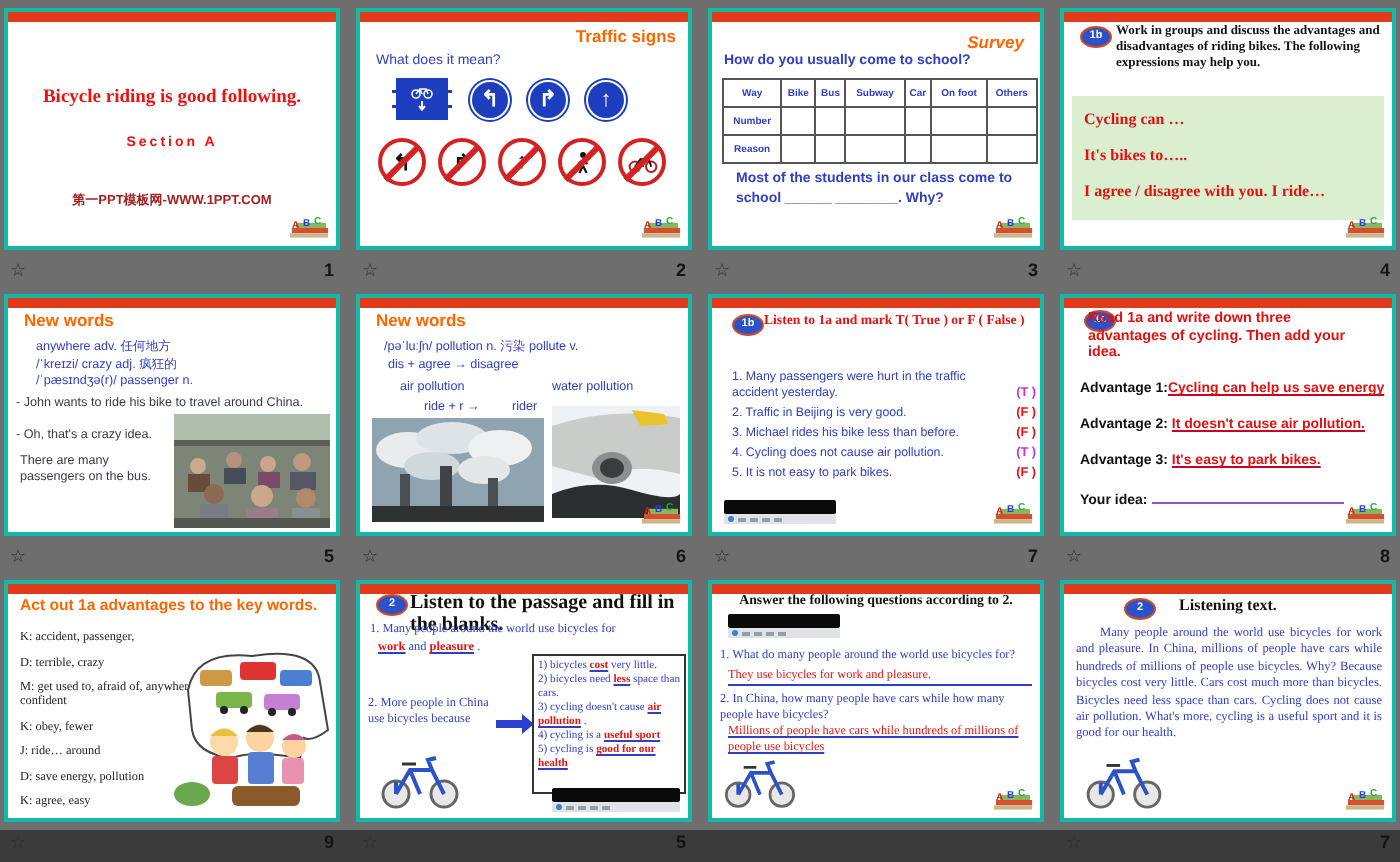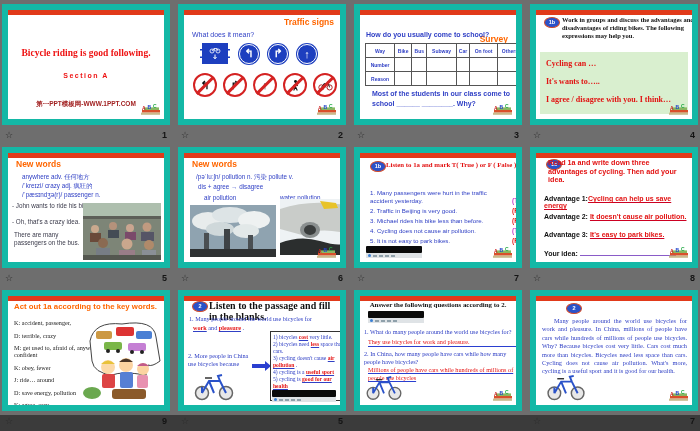--- a/index.html
+++ b/index.html
@@ -10,21 +10,21 @@
   }
   .bottombar{position:absolute;left:0;bottom:0;width:700px;height:16px;background:#3b3b3b;}
   .board{
     position:absolute;top:0;left:2px;
     display:grid;grid-template-columns:repeat(4,170px);grid-auto-rows:143px;column-gap:6px;
     padding-top:2px;
   }
   .cell{position:relative;width:170px;height:143px;}
   .thumb{
     position:absolute;top:2px;left:0;width:168px;height:121px;
-    background:#ffffff;border:6px solid #14b8a6;box-sizing:border-box;overflow:hidden;
+    background:#ffffff;border:2px solid #14b8a6;box-sizing:border-box;overflow:hidden;
   }
   .redbar{position:absolute;top:0;left:0;right:0;height:5px;background:#e13a1a;}
   .cellfoot{
     position:absolute;top:126px;left:0;width:168px;height:14px;
     display:flex;justify-content:space-between;align-items:center;padding:0 3px;box-sizing:border-box;
   }
   .star{color:#2b2b2b;font-size:9px;line-height:10px;}
   .num{color:#141414;font-size:9px;font-weight:bold;}
   .abs{position:absolute;}
   .serif{font-family:"Liberation Serif",serif;}
@@ -67,21 +67,21 @@
     width:20px;height:20px;border-radius:50%;background:#fff;border:2.5px solid #d42222;
     position:relative;display:flex;align-items:center;justify-content:center;
     font-size:11px;color:#111;font-weight:bold;box-sizing:content-box;
   }
   .psign::after{
     content:"";position:absolute;left:-2px;top:8.5px;width:24px;height:2.6px;background:#d42222;
     transform:rotate(-45deg);
   }
 
   
-  .s3-title{top:24px;right:8px;color:#ff6600;font-weight:bold;font-size:8.5px;}
+  .s3-title{top:10px;right:8px;color:#ff6600;font-weight:bold;font-size:8.5px;font-style:italic;}
   .s3-q{top:21px;left:6px;color:#2f3fc5;font-size:7px;font-weight:bold;}
   .s3-table{top:33px;left:5px;width:158px;border-collapse:collapse;color:#2f3fc5;font-size:5px;}
   .s3-table td{border:1px solid #555;height:13px;text-align:center;padding:0;}
   .s3-table td.hdr{font-weight:bold;}
   .s3-c1{top:80px;left:12px;color:#2f3fc5;font-size:7px;font-weight:bold;}
   .s3-c2{top:90px;left:12px;color:#2f3fc5;font-size:7px;font-weight:bold;}
 
   
   .s4-badge{top:7px;left:8px;}
   .s4-task{top:6px;left:26px;width:136px;color:#111;font-weight:bold;font-size:6.5px;line-height:8px;}
@@ -299,22 +299,22 @@
     </div>
   </div>
 
   <div class="cell">
     <div class="thumb">
       <div class="redbar"></div>
       <div class="abs badge s4-badge">1b</div>
       <div class="abs s4-task serif">Work in groups and discuss the advantages and disadvantages of riding bikes. The following expressions may help you.</div>
       <div class="abs s4-box">
         <div class="s4-e1">Cycling can …</div>
-        <div class="s4-e2">It's wants to…..</div>
-        <div class="s4-e3">I agree / disagree with you. I think…</div>
+        <div class="s4-e2">It's bikes to…..</div>
+        <div class="s4-e3">I agree / disagree with you. I ride…</div>
       </div>
       <div class="logo">
         <svg width="22" height="14" viewBox="0 0 22 14">
             <rect x="3" y="8" width="18" height="2.6" fill="#d94f2b"></rect>
             <rect x="2" y="10.6" width="19" height="2.2" fill="#c9b98a"></rect>
             <rect x="5" y="5.4" width="15" height="2.6" fill="#8ab661"></rect>
             <text x="3" y="8" font-size="5" fill="#cc2222" font-weight="bold">A</text>
             <text x="8.5" y="7" font-size="5" fill="#2244cc" font-weight="bold">B</text>
             <text x="14" y="6" font-size="5" fill="#22aa44" font-weight="bold">C</text>
           </svg>
@@ -500,21 +500,21 @@
     </div>
     <div class="cellfoot">
       <span class="star">☆</span>
       <span class="num">8</span>
     </div>
   </div>
 
   <div class="cell">
     <div class="thumb">
       <div class="redbar"></div>
-      <div class="abs s9-title">Act  out 1a according to the key words.</div>
+      <div class="abs s9-title">Act  out 1a advantages to the key words.</div>
       <div class="abs s9-list">
         <div>K: accident, passenger,</div>
         <div>D: terrible, crazy</div>
         <div>M: get used to, afraid of, anywhere, confident</div>
         <div>K: obey, fewer</div>
         <div>J: ride… around</div>
         <div>D: save energy, pollution</div>
         <div>K: agree, easy</div>
       </div>
       <div class="abs s9-art">
@@ -628,20 +628,21 @@
             <text x="14" y="6" font-size="5" fill="#22aa44" font-weight="bold">C</text>
           </svg>
       </div>
     </div>
   </div>
 
   <div class="cell">
     <div class="thumb">
       <div class="redbar"></div>
       <div class="abs badge s12-badge">2</div>
+      <div class="abs s12-title serif">Listening text.</div>
       <div class="abs s12-body serif">Many people around the world use bicycles for work and pleasure. In China, millions of people have cars while hundreds of millions of people use bicycles. Why? Because bicycles cost very little. Cars cost much more than bicycles. Bicycles need less space than cars.  Cycling does not cause air pollution. What's more, cycling is a  useful sport and it is good for our health.</div>
       <div class="abs s12-bike">
         <svg width="44" height="32" viewBox="0 0 44 33">
             <circle cx="10" cy="24" r="6.5" fill="#e8e8e8" stroke="#666" stroke-width="1.5"></circle>
             <circle cx="34" cy="24" r="6.5" fill="#e8e8e8" stroke="#666" stroke-width="1.5"></circle>
             <path d="M10 24 L17 12 L28 12 L34 24 M17 12 L22 24 M28 12 L26 7 L30 6 M10 24 L10 18" stroke="#2a52c9" stroke-width="2" fill="none"></path>
             <path d="M13 9 L20 9" stroke="#333" stroke-width="1.5"></path>
           </svg>
       </div>
       <div class="logo">

